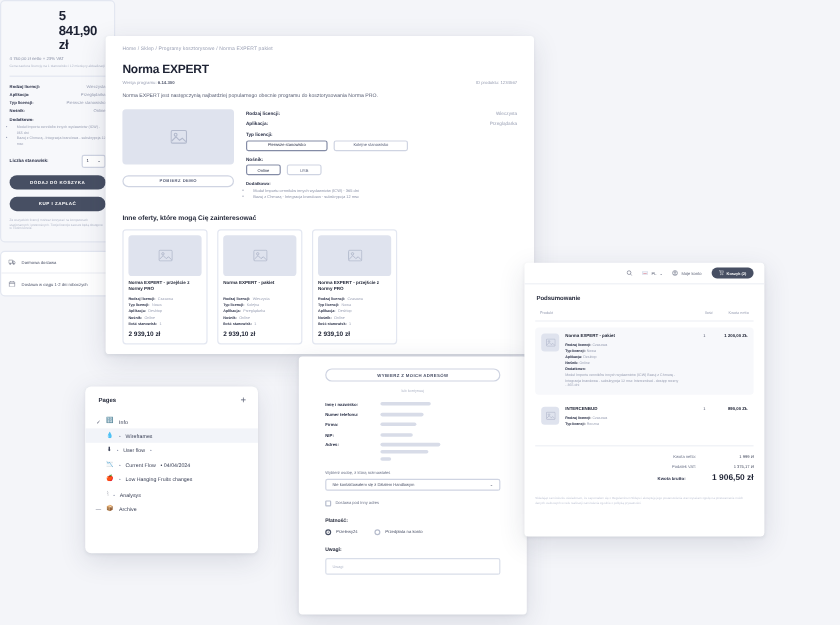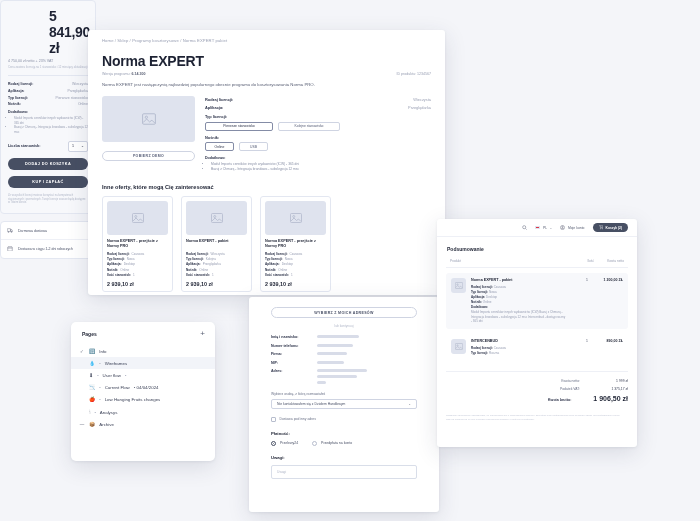--- a/index.html
+++ b/index.html
@@ -28,21 +28,21 @@
     color: #b3bacd;
   }
   .blurline { background: #d8dce8; border-radius: 2px; display:block; }
 
   
   #product-page { left: 88px; top: 30px; width: 357px; height: 265px; }
   .pp-breadcrumb {
     font-size: 4.2px; color: #9aa0b4; padding: 8px 14px 0 14px; letter-spacing:.1px;
   }
   .pp-body { padding: 6px 14px 0 14px; }
-  .pp-title { font-size: 14px; font-weight: 700; color: #1d2233; letter-spacing: -0.2px; margin-top: 4px;}
+  .pp-title { font-size: 10px; font-weight: 700; color: #1d2233; letter-spacing: -0.2px; margin-top: 4px;}
   .pp-sub { font-size: 3.6px; color: #9aa0b4; margin-top: 3px; display:flex; justify-content:space-between; }
   .pp-sub b { color:#555b70; }
   .pp-desc { font-size: 4.3px; color: #5b6176; line-height: 1.55; margin-top: 6px; width: 225px;}
 
   .pp-main { display: flex; gap: 10px; margin-top: 7px; }
   .pp-gallery { width: 93px; }
   .pp-hero { height: 46px; width: 93px; }
   .pp-demo {
     margin-top: 9px; height: 10px; width: 93px;
     border: .7px solid #cfd4e2; border-radius: 20px;
@@ -78,21 +78,21 @@
   .rel-spec div { display:flex; gap:2px; margin-bottom:1.4px; }
   .rel-spec .k { color:#2b3148; font-weight:700; }
   .rel-spec .v { color:#9aa0b4; }
   .rel-price { font-size:5.4px; font-weight:700; color:#1d2233; margin-top:4px; }
 
   
   #buy-box { left: 341px; top: 52px; width: 96px; }
   .bb-card {
     background:#f7f8fb; border:.7px solid #e3e7f1; border-radius:4px; padding:7px 7px 8px;
   }
-  .bb-price { font-size:14px; font-weight:700; color:#1d2233; letter-spacing:-.3px;padding-left:41px; }
+  .bb-price { font-size:11px; font-weight:700; color:#1d2233; letter-spacing:-.3px;padding-left:41px; }
   .bb-net { font-size:3.6px; color:#8990a6; margin-top:3px; }
   .bb-note { font-size:2.8px; color:#b2b8c9; margin-top:2.5px; line-height:1.4; }
   .bb-div { height:.7px; background:#e3e7f1; margin:6px 0; }
   .bb-spec { display:flex; justify-content:space-between; font-size:3.5px; margin-bottom:2.8px; }
   .bb-spec .k { color:#2b3148; font-weight:700; }
   .bb-spec .v { color:#9aa0b4; }
   .bb-extra-t { font-size:3.5px; font-weight:700; color:#2b3148; margin:4px 0 2px; }
   .bb-extra li { font-size:3px; color:#9aa0b4; line-height:1.45; margin-left:6px; }
   .bb-qty-row { display:flex; align-items:center; justify-content:space-between; margin-top:7px; }
   .bb-qty-label { font-size:3.8px; font-weight:700; color:#2b3148; }

